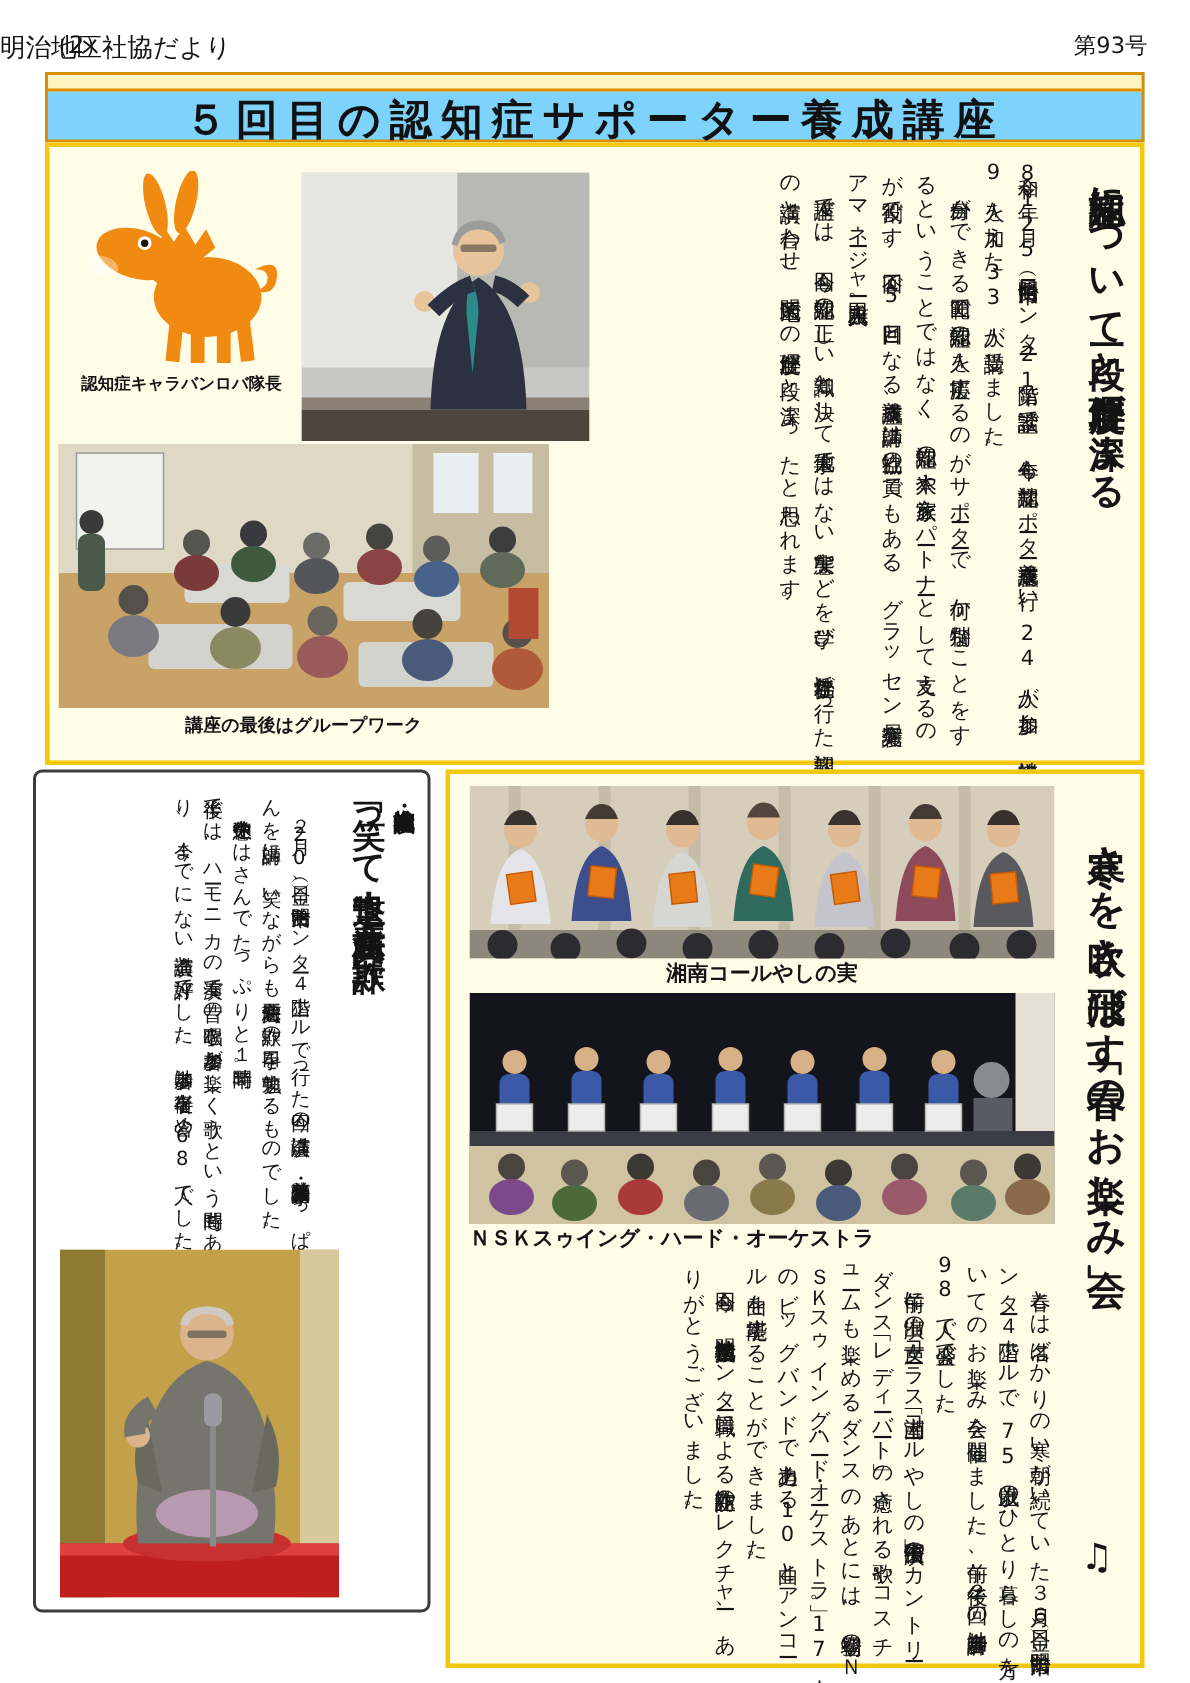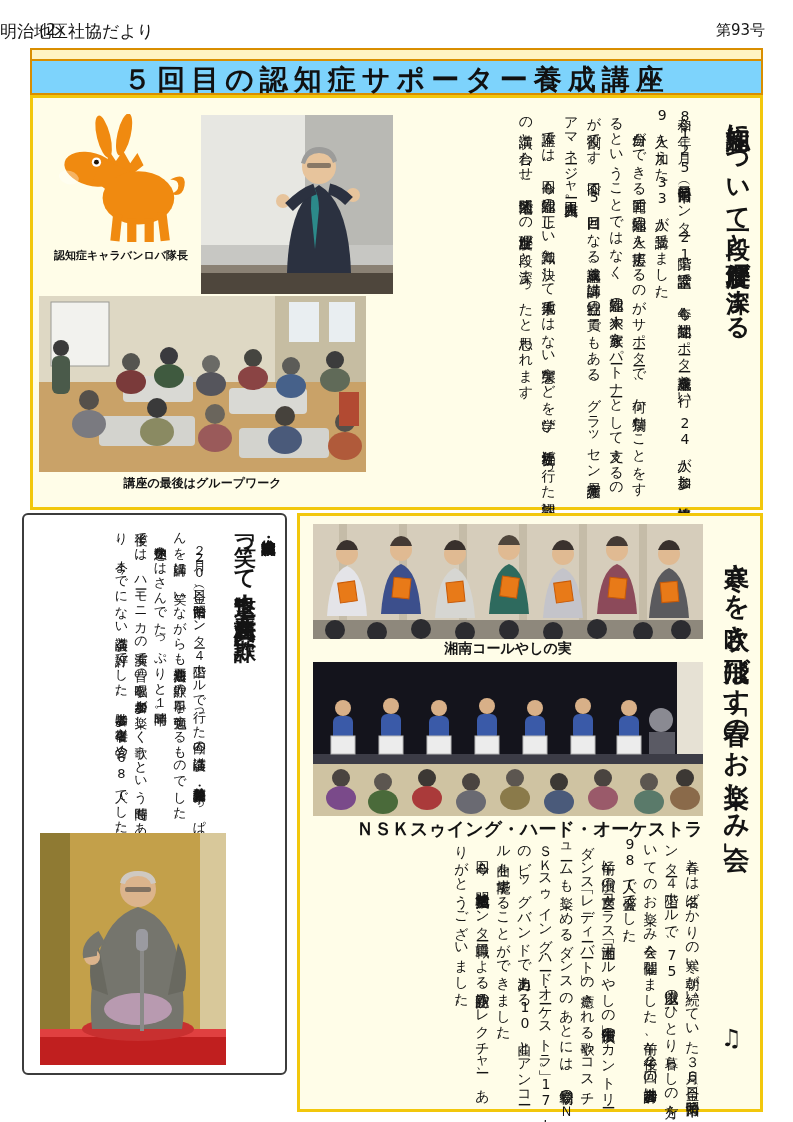--- a/index.html
+++ b/index.html
@@ -59,21 +59,21 @@
   
   .box-spring {
     position:absolute; left:297px; top:513px; width:466px; height:599px;
     background:#fffde8; border:3px solid #f2c70c; box-sizing:border-box;
   }
   .a3-headline { position:absolute; right:5px; top:28px; font-size:26px; font-weight:800; height:480px; letter-spacing:1px; }
   .a3-note { position:absolute; right:18px; top:508px; font-size:24px; }
   .choir-photo { position:absolute; left:13px; top:8px; width:390px; height:115px; }
   .choir-caption { position:absolute; left:13px; top:124px; width:390px; text-align:center; font-size:14px; font-weight:600; }
   .orch-photo { position:absolute; left:13px; top:146px; width:390px; height:154px; }
-  .orch-caption { position:absolute; left:13px; top:301px; width:390px; text-align:right; font-size:18px; font-weight:600; }
+  .orch-caption { position:absolute; left:13px; top:301px; width:390px; text-align:left; font-size:14px; font-weight:600; }
   .a3-body { position:absolute; left:6px; top:320px; width:397px; height:276px; font-size:14px; line-height:1.5; letter-spacing:0.3px; }
 
   .photo-frame { display:block; width:100%; height:100%; }
 </style>
 </head>
 <body>
 
 <div class="page">
 
   <div class="hdr-page-no">（2）</div>

